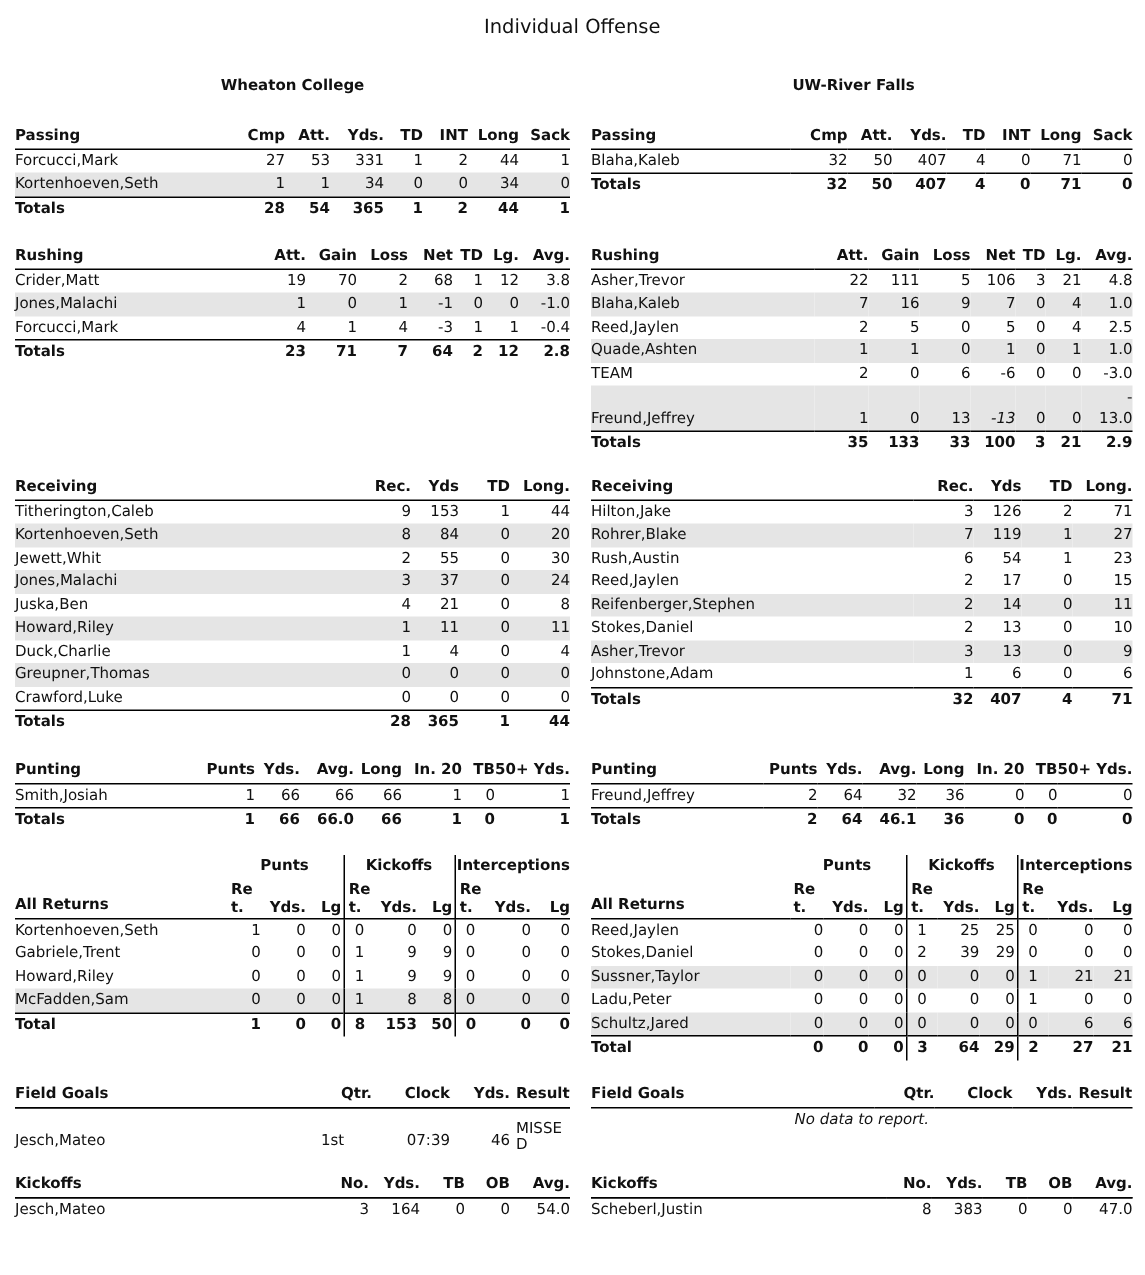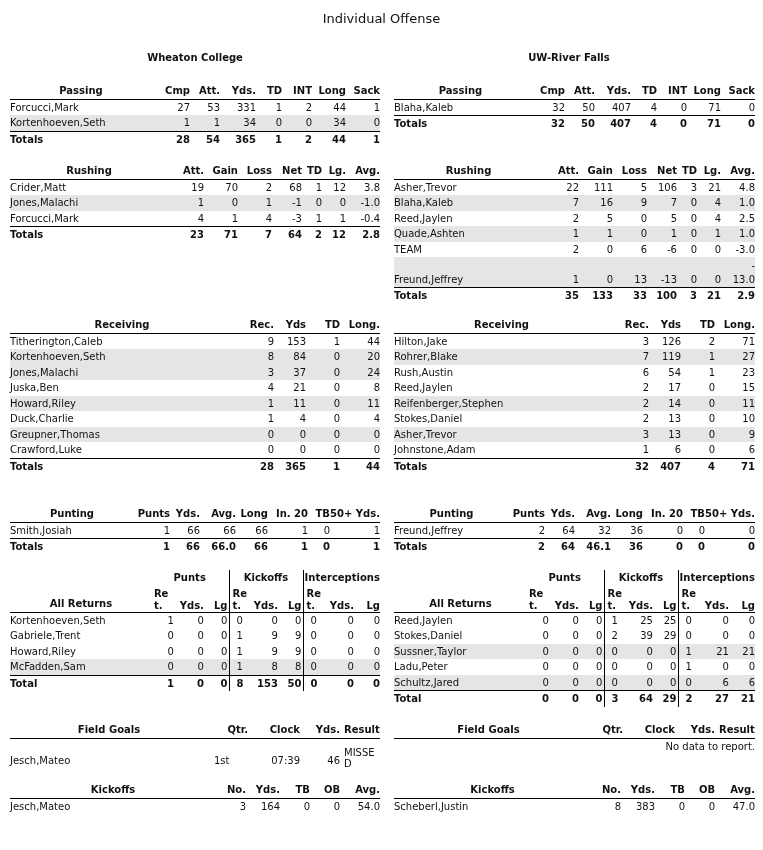--- a/index.html
+++ b/index.html
@@ -7,30 +7,30 @@
          font-family:"DejaVu Sans", sans-serif; font-size:10px; color:#111; }
   .title { position:absolute; top:11px; left:0; width:763px; text-align:center;
            font-size:13px; color:#111; }
   .team { position:absolute; top:52px; font-size:10px; font-weight:bold; text-align:center; width:260px; }
   .col { position:absolute; width:370px; }
   #left { left:10px; }
   #right { left:394px; width:361px; }
   table { border-collapse:collapse; width:100%; table-layout:fixed; }
   td, th { padding:0 0 0 0; height:15.5px; line-height:15.5px; white-space:nowrap; font-weight:normal; }
   th { text-align:right; font-weight:bold; }
-  th.name { text-align:center; }
+  th.name { text-align:left; }
   thead tr.hdr th { border-bottom:1.5px solid #000; }
   td { text-align:right; }
   td.name { text-align:left; }
   tr.shade td { background:#e5e5e5; }
   tr.tot td { font-weight:bold; border-top:1.5px solid #000; }
   .sect { position:absolute; left:0; width:100%; }
   .vr { border-right:1px solid #000; padding-right:2px; }
   .grp th { text-align:center; font-weight:bold; }
-  .nodata { text-align:right; }
+  .nodata { text-align:center;font-style:italic; }
   .fgres { line-height:11px; text-align:left; padding-left:4px; }
 </style>
 </head>
 <body>
 
 <div class="title">Individual Offense</div>
 <div class="team" style="left:65px">Wheaton College</div>
 <div class="team" style="left:439px">UW-River Falls</div>
 
 <div class="col" id="left">
@@ -185,20 +185,27 @@
             <td>153</td>
             <td>1</td>
             <td>44</td>
           </tr>
           <tr class="shade">
             <td class="name">Kortenhoeven,Seth</td>
             <td>8</td>
             <td>84</td>
             <td>0</td>
             <td>20</td>
+          </tr>
+          <tr class="">
+            <td class="name">Jewett,Whit</td>
+            <td>2</td>
+            <td>55</td>
+            <td>0</td>
+            <td>30</td>
           </tr>
           <tr class="shade">
             <td class="name">Jones,Malachi</td>
             <td>3</td>
             <td>37</td>
             <td>0</td>
             <td>24</td>
           </tr>
           <tr class="">
             <td class="name">Juska,Ben</td>
@@ -584,21 +591,21 @@
             <td>-6</td>
             <td>0</td>
             <td>0</td>
             <td>-3.0</td>
           </tr>
           <tr class="shade">
             <td class="name" style="height: 30px; vertical-align: bottom;">Freund,Jeffrey</td>
             <td style="height: 30px; vertical-align: bottom;">1</td>
             <td style="height: 30px; vertical-align: bottom;">0</td>
             <td style="height: 30px; vertical-align: bottom;">13</td>
-            <td style="height: 14px; vertical-align: bottom;">-13</td>
+            <td style="height: 14px; vertical-align: bottom; font-style: italic;">-13</td>
             <td style="height: 30px; vertical-align: bottom;">0</td>
             <td style="height: 30px; vertical-align: bottom;">0</td>
             <td style="height: 30px; vertical-align: bottom; white-space: normal; line-height: 14px;">
               <div>-</div>
               <div>13.0</div>
             </td>
           </tr>
           <tr class="tot">
             <td class="name">Totals</td>
             <td>35</td>

